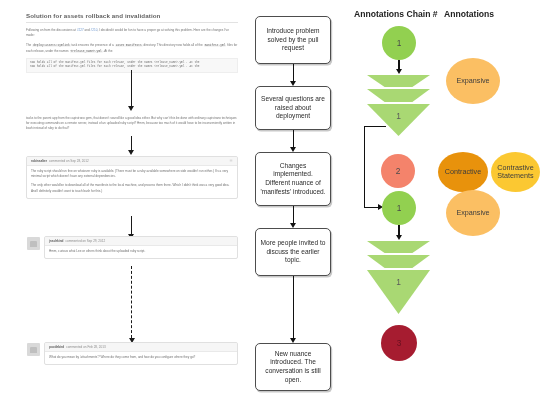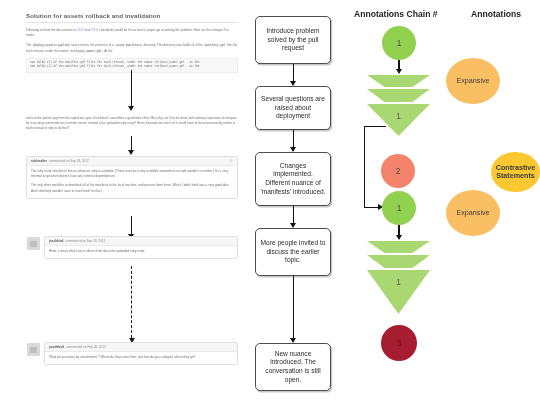--- a/index.html
+++ b/index.html
@@ -202,21 +202,21 @@
   }
   .col-head {
     position: absolute;
     top: 9px;
     font-size: 8.6px;
     font-weight: bold;
     color: #222;
     white-space: nowrap;
   }
   #head-chain { left: 2px; }
-  #head-annot { left: 119px; }
+  #head-annot { left: 92px; }
 
   .node-circle {
     position: absolute;
     border-radius: 50%;
     display: flex;
     align-items: center;
     justify-content: center;
     font-size: 8.4px;
     color: #4a4a4a;
     font-weight: normal;
@@ -420,21 +420,24 @@
   </div>
 
   <div class="node-circle" style="left:29px; top:325px; width:36px; height:36px; background:#a61c30; color:#6a1020;">
     <span>3</span>
   </div>
 
   <div class="annot-ellipse" style="left:94px; top:58px; width:54px; height:46px; background:#fbbf63;">
     <span>Expansive</span>
   </div>
 
-
-  <div class="annot-ellipse" style="left:139px; top:152px; width:49px; height:40px; background:#fbc832;font-weight:bold;">
+  <div class="annot-ellipse" style="left:86px; top:152px; width:50px; height:40px; background:#e8920c;">
+    <span>Contractive</span>
+  </div>
+
+  <div class="annot-ellipse" style="left:139px; top:152px; width:49px; height:40px; background:#fbc832;">
     <span>Contrastive Statements</span>
   </div>
 
   <div class="annot-ellipse" style="left:94px; top:190px; width:54px; height:46px; background:#fbbf63;">
     <span>Expansive</span>
   </div>
 </div>
 
 </body></html>

